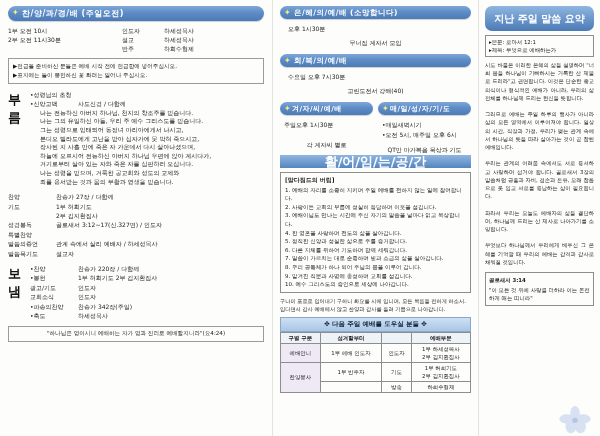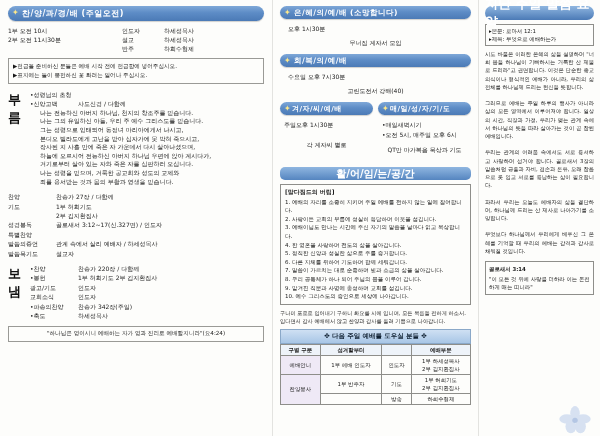--- a/index.html
+++ b/index.html
@@ -83,25 +83,25 @@
     text-align:center;
     font-size:5.6px;
   }
 
   
   .c2block{margin-bottom:6px;}
   .c2line{line-height:10px;}
   .pad{padding-left:8px;}
 
   .vow-banner{
-    height:13px;border-radius:5px;
+    height:13px;border-radius:0;
     background:linear-gradient(180deg,#8fb6e0 0%,#5585c0 100%);
-    color:#fff;font-weight:bold;font-size:10px;
+    color:#fff;font-weight:bold;font-size:13px;
     display:flex;align-items:center;justify-content:center;
-    margin:12px 0 4px;
+    margin:0 0 4px;
   }
   .boxed{
     border:1px solid #8e8e8a;
     padding:3px 4px;
     line-height:8.6px;
     font-size:5.5px;
   }
   .boxed .hd{font-weight:bold;margin-bottom:1px;font-size:6px;}
 
   
@@ -113,23 +113,23 @@
   }
   table.help{border-collapse:collapse;width:100%;font-size:5.4px;}
   table.help td,table.help th{
     border:1px solid #8e8e8a;padding:1px 2px;line-height:8px;text-align:center;
   }
   table.help th{background:#eef3f9;font-weight:bold;}
   .lilac{background:#efe9f6;}
 
   
   .c3head{
-    height:14px;border-radius:7px;
+    height:25px;border-radius:7px;
     background:linear-gradient(180deg,#8fb6e0 0%,#4b7ab6 100%);
-    color:#fff;font-weight:bold;font-size:13px;
+    color:#fff;font-weight:bold;font-size:10px;
     display:flex;align-items:center;justify-content:center;
     margin-bottom:4px;
   }
   .c3box{
     border:1px solid #8e8e8a;padding:2px 3px;font-size:5.4px;line-height:8px;
     margin-bottom:4px;
   }
   .c3text{font-size:5.3px;line-height:8.2px;text-align:justify;}
   .c3verse{
     border:1px solid #8e8e8a;padding:3px;margin-top:6px;

